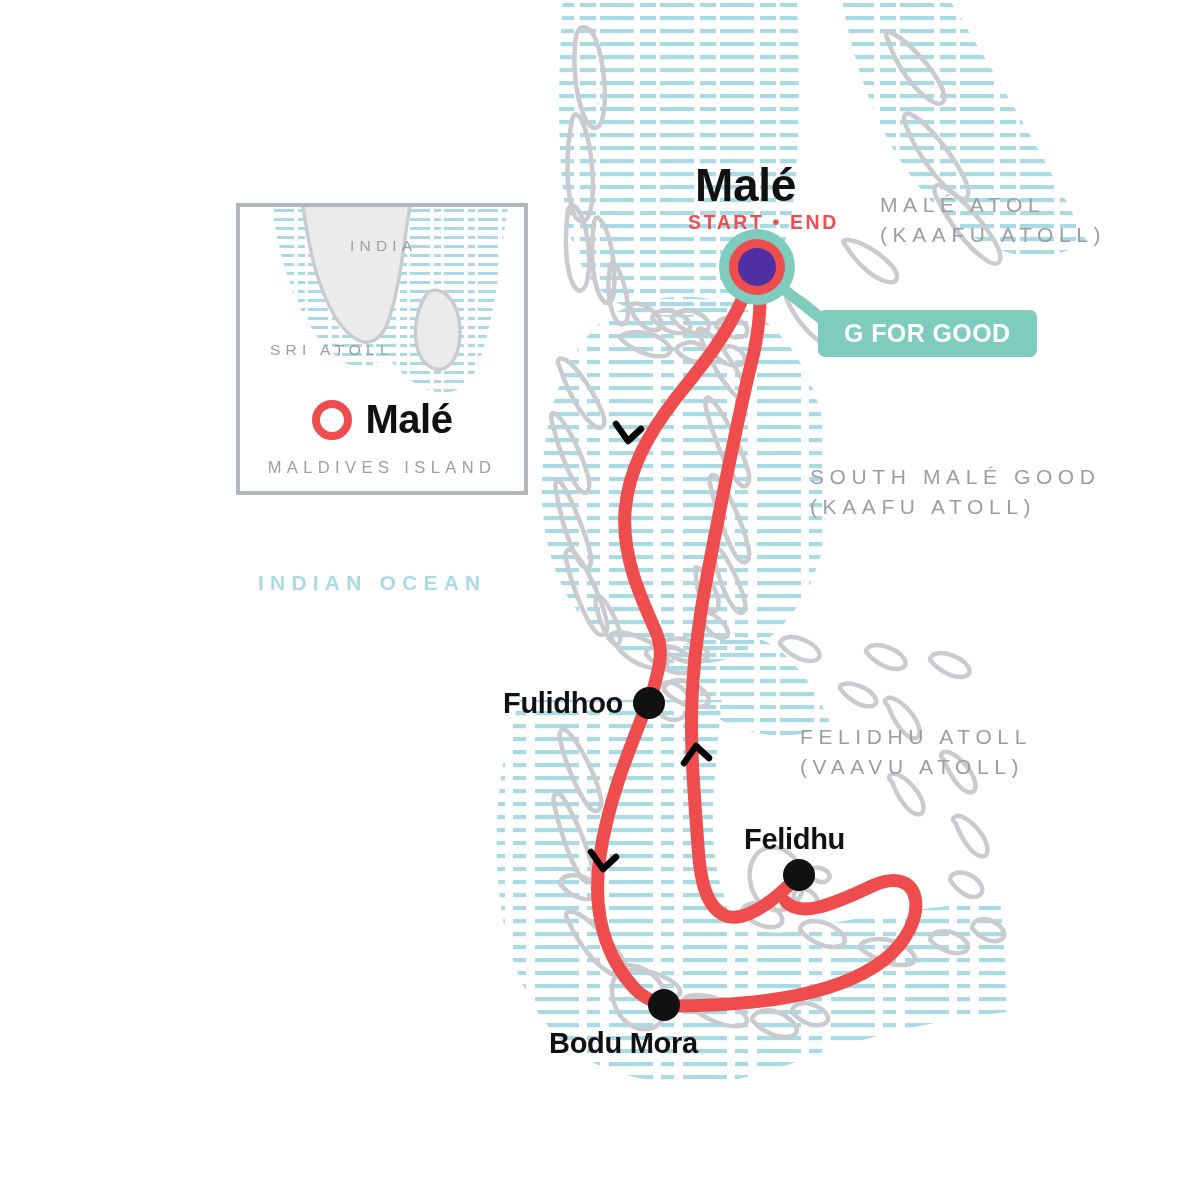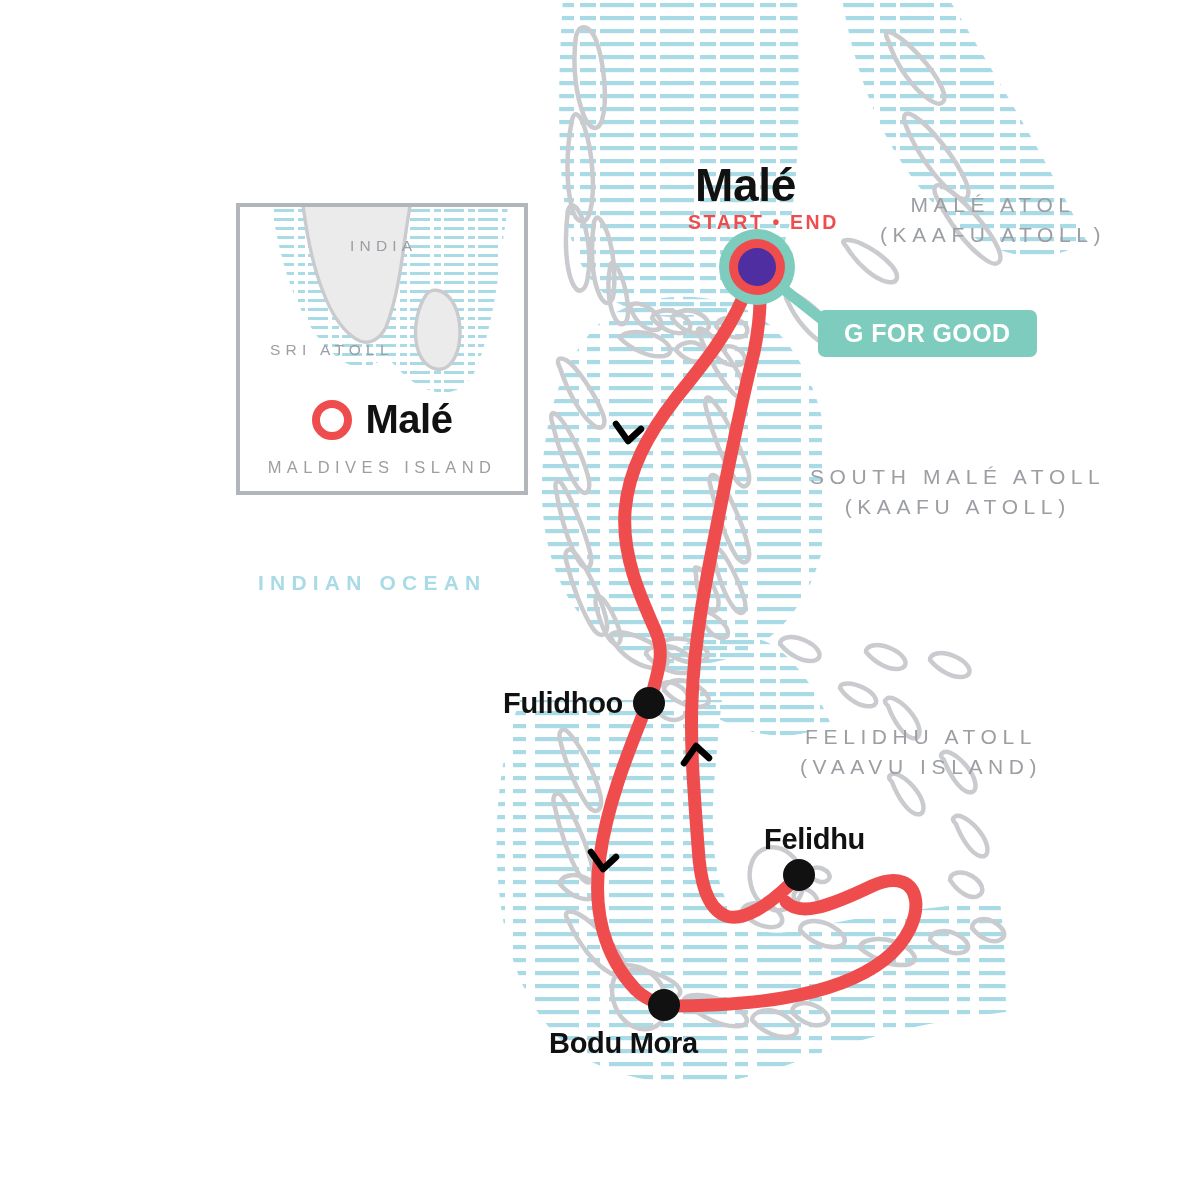--- a/index.html
+++ b/index.html
@@ -20,21 +20,21 @@
   }
   .city-label.big{font-size:46px;}
   .city-label.mid{font-size:29px;}
 
   .start-end{
     color:#ef4d4d;font-weight:bold;font-size:19.5px;letter-spacing:2.6px;
   }
 
   .atoll-label{
     color:#9b9ea3;font-size:21px;letter-spacing:5.6px;font-weight:400;
-    text-align:center;line-height:1.45;
+    text-align:left;line-height:1.45;
   }
   .ocean-label{
     color:#a9dbe6;font-size:21px;letter-spacing:6.2px;font-weight:700;
   }
 
   
   #inset{
     position:absolute;left:236px;top:203px;width:292px;height:292px;
     border:4px solid #b2b5ba;background:#ffffff;box-sizing:border-box;
   }
@@ -235,34 +235,34 @@
   <div class="txt city-label big" style="left:695px;top:158px;">Malé</div>
 
   <div class="txt start-end" style="left:688px;top:211px;">START • END</div>
 
   <div class="txt atoll-label" style="left:880px;top:190px;">
     <div>MALÉ ATOL</div>
     <div>(KAAFU ATOLL)</div>
   </div>
 
   <div class="txt atoll-label" style="left:810px;top:462px;">
-    <div>SOUTH MALÉ ATOLL</div>
+    <div>SOUTH MALÉ GOOD</div>
     <div>(KAAFU ATOLL)</div>
   </div>
 
   <div class="txt atoll-label" style="left:800px;top:722px;">
     <div>FELIDHU ATOLL</div>
-    <div>(VAAVU ISLAND)</div>
+    <div>(VAAVU ATOLL)</div>
   </div>
 
   <div class="txt ocean-label" style="left:258px;top:571px;">INDIAN OCEAN</div>
 
   <div class="txt city-label mid" style="left:503px;top:687px;">Fulidhoo</div>
 
-  <div class="txt city-label mid" style="left:764px;top:823px;text-align:right;">Felidhu</div>
+  <div class="txt city-label mid" style="left:744px;top:823px;text-align:right;">Felidhu</div>
 
   <div class="txt city-label mid" style="left:549px;top:1027px;">Bodu Mora</div>
 
   <div id="gforgood">
     <span>G FOR GOOD</span>
   </div>
 
   <div id="inset">
     <svg class="inset-svg" viewBox="0 0 284 284" xmlns="http://www.w3.org/2000/svg">
       <defs>

